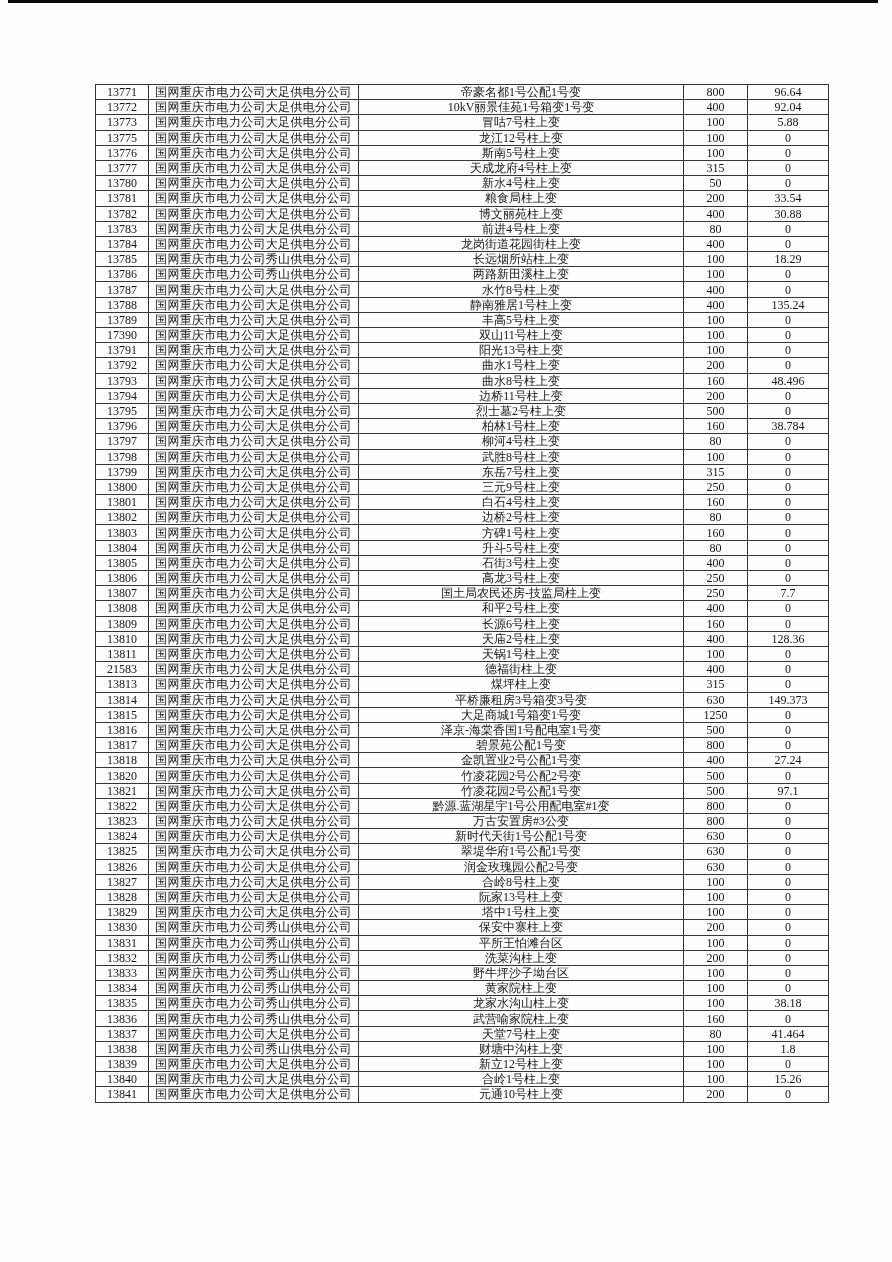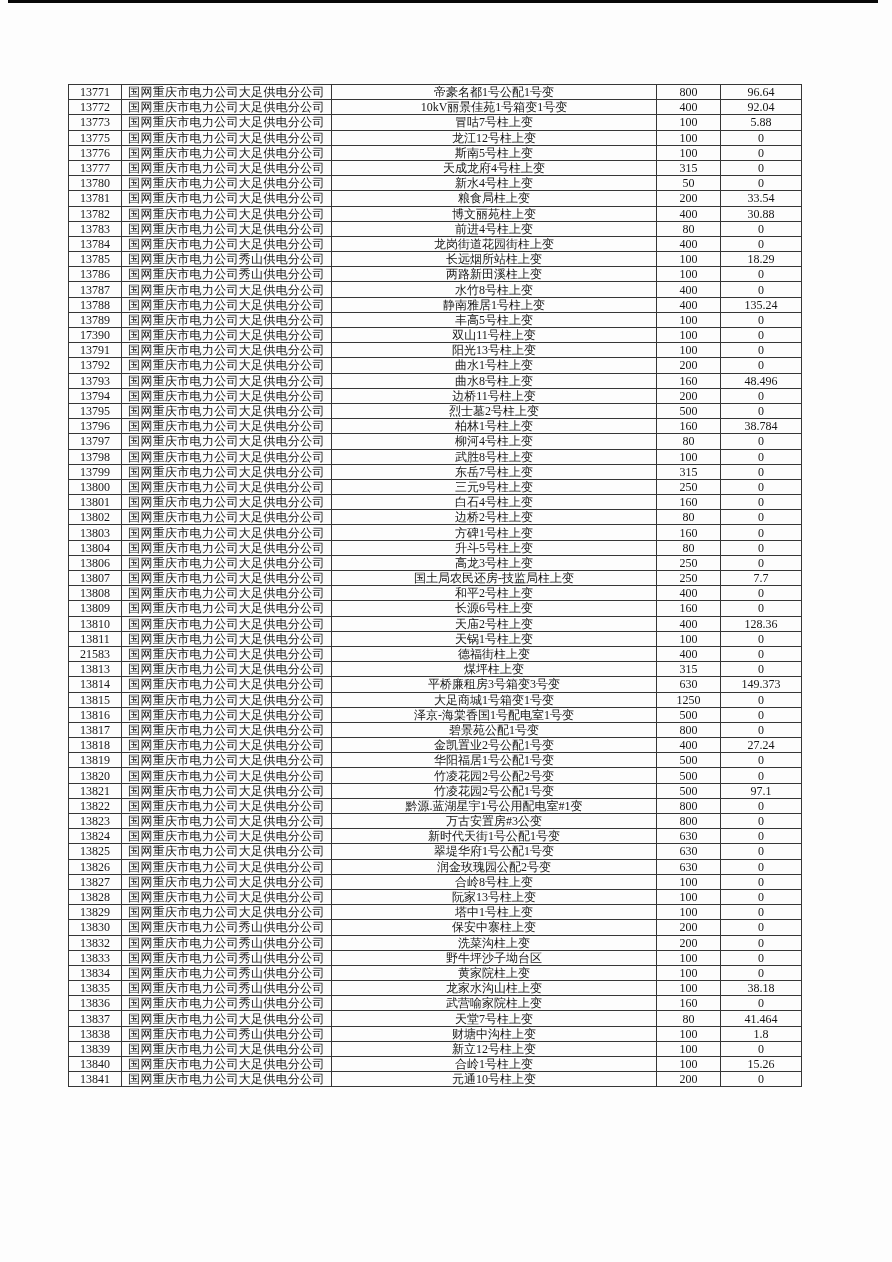--- a/index.html
+++ b/index.html
@@ -18,21 +18,21 @@
   .top-scan-line {
     position: absolute;
     left: 8px;
     top: 0;
     width: 870px;
     height: 3px;
     background: #080808;
   }
   table.data-table {
     position: absolute;
-    left: 68px;
+    left: 95px;
     top: 84px;
     width: 733px;
     border-collapse: collapse;
     table-layout: fixed;
     border-radius: 23px;
   }
   table.data-table td {
     border: 1px solid #363636;
     height: 14.2px;
     line-height: 14px;
@@ -273,20 +273,27 @@
           <td class="value-cell">0</td>
         </tr>
         <tr>
           <td class="row-id-cell">13804</td>
           <td class="company-cell">国网重庆市电力公司大足供电分公司</td>
           <td class="transformer-name-cell">升斗5号柱上变</td>
           <td class="capacity-cell">80</td>
           <td class="value-cell">0</td>
         </tr>
         <tr>
+          <td class="row-id-cell">13805</td>
+          <td class="company-cell">国网重庆市电力公司大足供电分公司</td>
+          <td class="transformer-name-cell">石街3号柱上变</td>
+          <td class="capacity-cell">400</td>
+          <td class="value-cell">0</td>
+        </tr>
+        <tr>
           <td class="row-id-cell">13806</td>
           <td class="company-cell">国网重庆市电力公司大足供电分公司</td>
           <td class="transformer-name-cell">高龙3号柱上变</td>
           <td class="capacity-cell">250</td>
           <td class="value-cell">0</td>
         </tr>
         <tr>
           <td class="row-id-cell">13807</td>
           <td class="company-cell">国网重庆市电力公司大足供电分公司</td>
           <td class="transformer-name-cell">国土局农民还房-技监局柱上变</td>
@@ -364,27 +371,20 @@
           <td class="value-cell">0</td>
         </tr>
         <tr>
           <td class="row-id-cell">13818</td>
           <td class="company-cell">国网重庆市电力公司大足供电分公司</td>
           <td class="transformer-name-cell">金凯置业2号公配1号变</td>
           <td class="capacity-cell">400</td>
           <td class="value-cell">27.24</td>
         </tr>
         <tr>
-          <td class="row-id-cell">13819</td>
-          <td class="company-cell">国网重庆市电力公司大足供电分公司</td>
-          <td class="transformer-name-cell">华阳福居1号公配1号变</td>
-          <td class="capacity-cell">500</td>
-          <td class="value-cell">0</td>
-        </tr>
-        <tr>
           <td class="row-id-cell">13820</td>
           <td class="company-cell">国网重庆市电力公司大足供电分公司</td>
           <td class="transformer-name-cell">竹凌花园2号公配2号变</td>
           <td class="capacity-cell">500</td>
           <td class="value-cell">0</td>
         </tr>
         <tr>
           <td class="row-id-cell">13821</td>
           <td class="company-cell">国网重庆市电力公司大足供电分公司</td>
           <td class="transformer-name-cell">竹凌花园2号公配1号变</td>
@@ -445,20 +445,27 @@
           <td class="company-cell">国网重庆市电力公司大足供电分公司</td>
           <td class="transformer-name-cell">塔中1号柱上变</td>
           <td class="capacity-cell">100</td>
           <td class="value-cell">0</td>
         </tr>
         <tr>
           <td class="row-id-cell">13830</td>
           <td class="company-cell">国网重庆市电力公司秀山供电分公司</td>
           <td class="transformer-name-cell">保安中寨柱上变</td>
           <td class="capacity-cell">200</td>
+          <td class="value-cell">0</td>
+        </tr>
+        <tr>
+          <td class="row-id-cell">13831</td>
+          <td class="company-cell">国网重庆市电力公司秀山供电分公司</td>
+          <td class="transformer-name-cell">平所王怕滩台区</td>
+          <td class="capacity-cell">100</td>
           <td class="value-cell">0</td>
         </tr>
         <tr>
           <td class="row-id-cell">13832</td>
           <td class="company-cell">国网重庆市电力公司秀山供电分公司</td>
           <td class="transformer-name-cell">洗菜沟柱上变</td>
           <td class="capacity-cell">200</td>
           <td class="value-cell">0</td>
         </tr>
         <tr>

